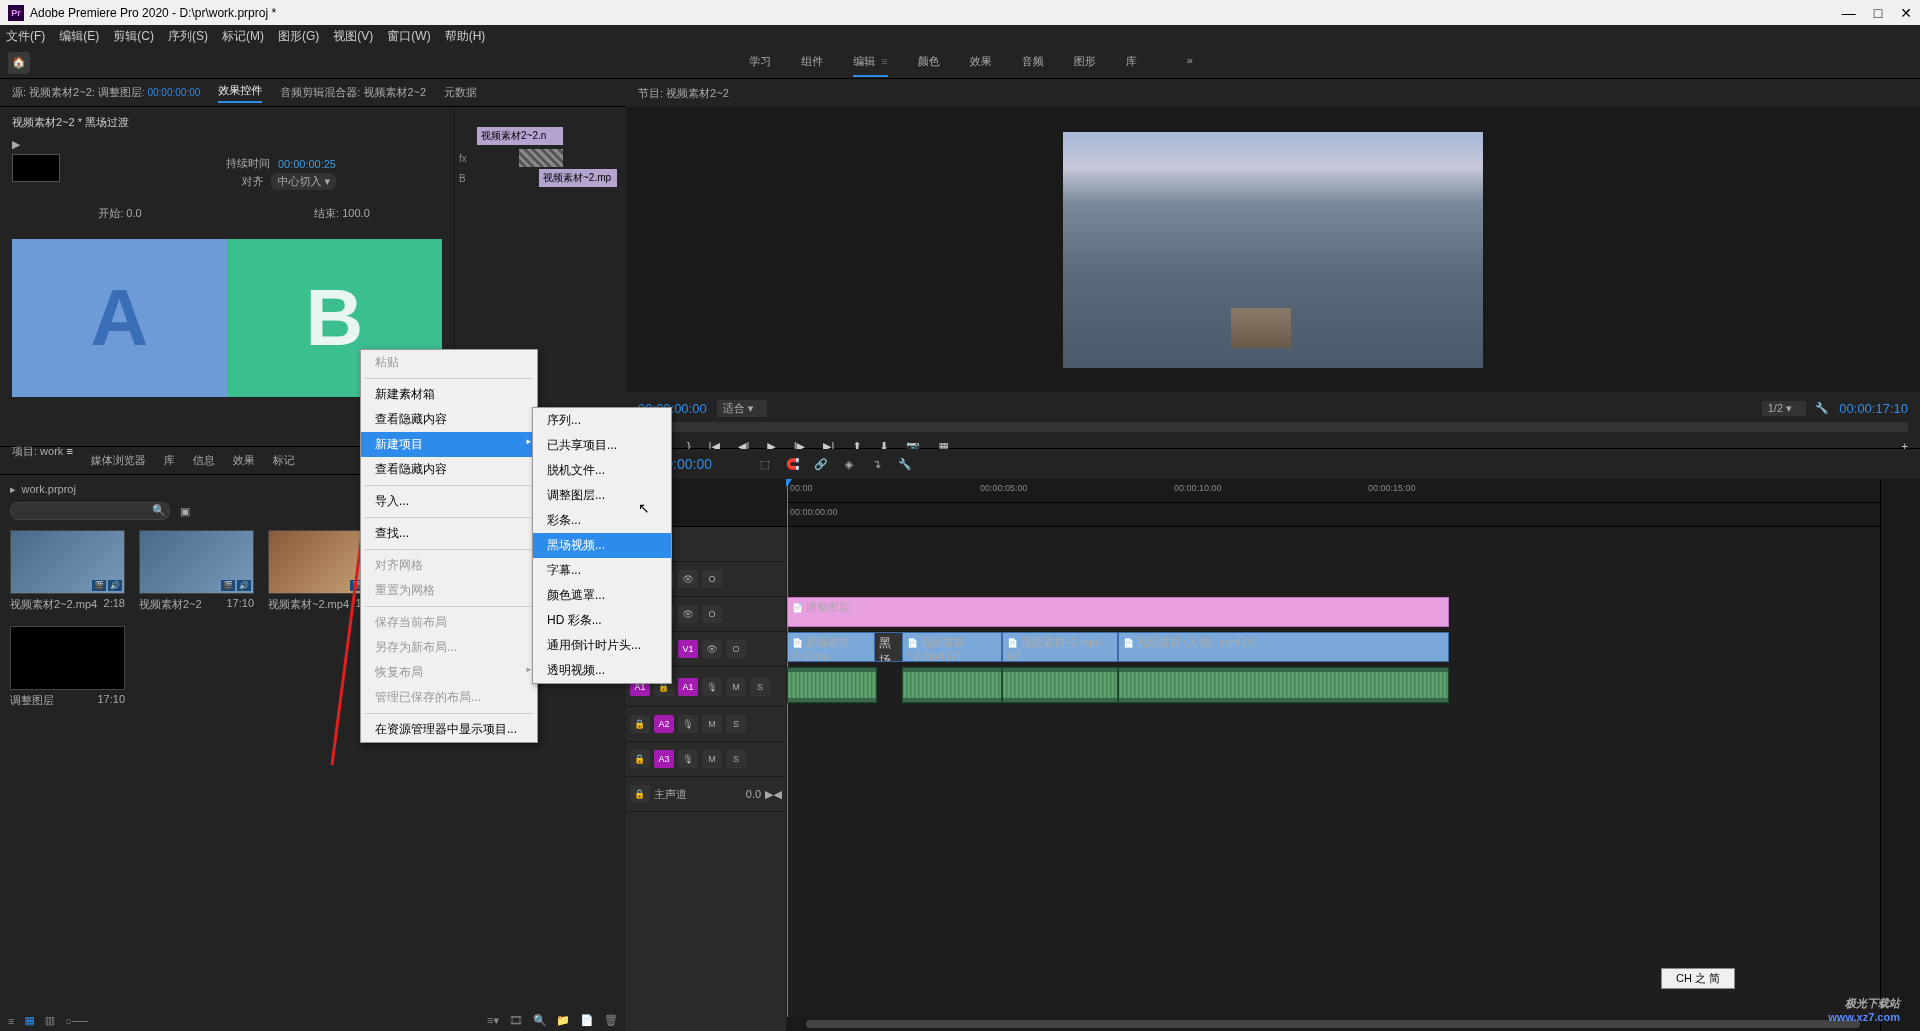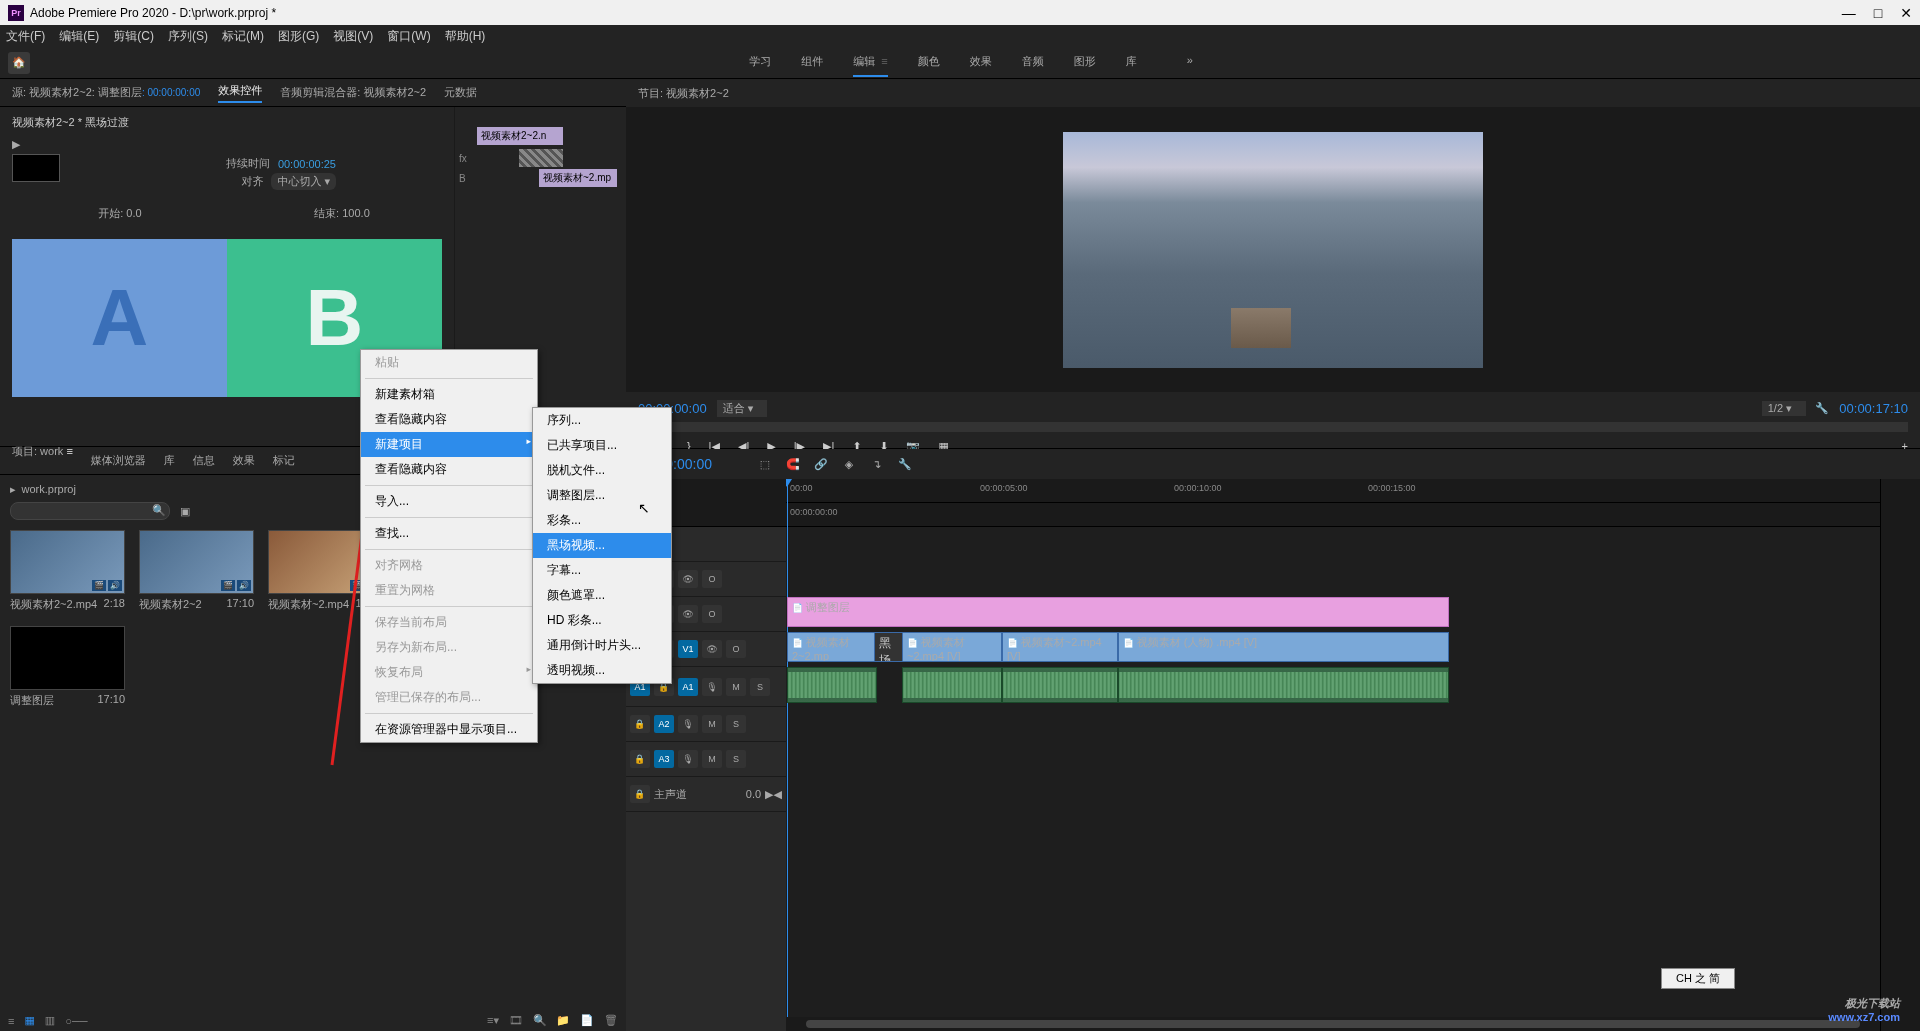--- a/index.html
+++ b/index.html
@@ -83,21 +83,21 @@
 .tl-timecode{color:#2d8ceb;font-size:14px}
 .tl-tools{display:flex;gap:10px;margin-left:30px}
 .tl-tools span{width:18px;height:18px;display:flex;align-items:center;justify-content:center}
 .tl-body{flex:1;display:flex}
 .tl-track-headers{width:160px;background:#2a2a2a}
 .tl-tracks{flex:1;position:relative;background:#1e1e1e;overflow:hidden}
 .tl-meters{width:40px;background:#1a1a1a;border-left:1px solid #000}
 .track-row{height:35px;display:flex;align-items:center;border-bottom:1px solid #1a1a1a;gap:4px;padding:0 4px}
 .track-row.tall{height:40px}
 .track-btn{width:20px;height:18px;background:#333;display:flex;align-items:center;justify-content:center;font-size:9px;border-radius:2px}
-.track-btn.active{background:#0369a1;color:#fff}
+.track-btn.active{background:#a21caf;color:#fff}
 .ruler{height:24px;background:#1a1a1a;position:relative;border-bottom:1px solid #000}
 .ruler-tick{position:absolute;color:#888;font-size:9px;top:4px}
 .playhead{position:absolute;top:0;bottom:0;width:1px;background:#2d8ceb;left:1px}
 .playhead::before{content:"";position:absolute;top:0;left:-5px;border:5px solid transparent;border-top:8px solid #2d8ceb}
 .clip{position:absolute;height:30px;background:#7aa8d8;border:1px solid #3a6aa8;font-size:9px;color:#1a3a6a;padding:2px 4px;overflow:hidden}
 .clip.adj{background:#e8a0e0;border-color:#c070c0;color:#6a2a6a}
 .audio-wave{position:absolute;height:36px;background:linear-gradient(180deg,#3a6a4a 0%,#2a5a3a 50%,#3a6a4a 100%);border:1px solid #1a4a2a}
 .audio-wave::after{content:"";position:absolute;inset:4px 0;background:repeating-linear-gradient(90deg,#4a8a5a 0px,#6aaa7a 2px,#3a7a4a 4px)}
 
 .ctx-menu{position:absolute;background:#f0f0f0;border:1px solid #999;box-shadow:2px 2px 6px rgba(0,0,0,.4);z-index:100;min-width:172px}

